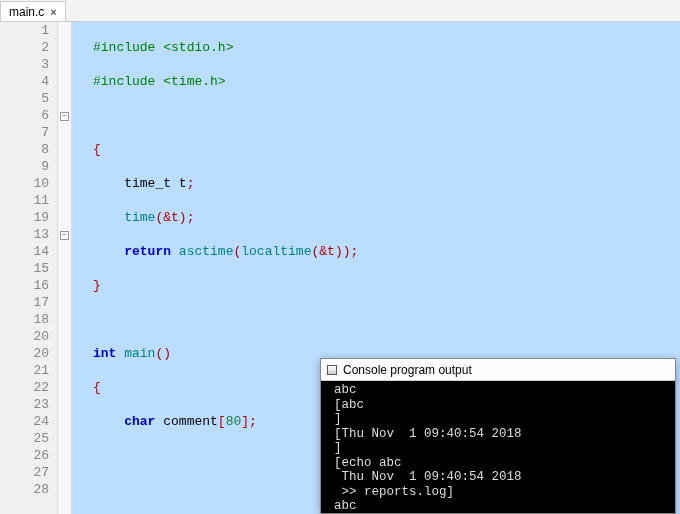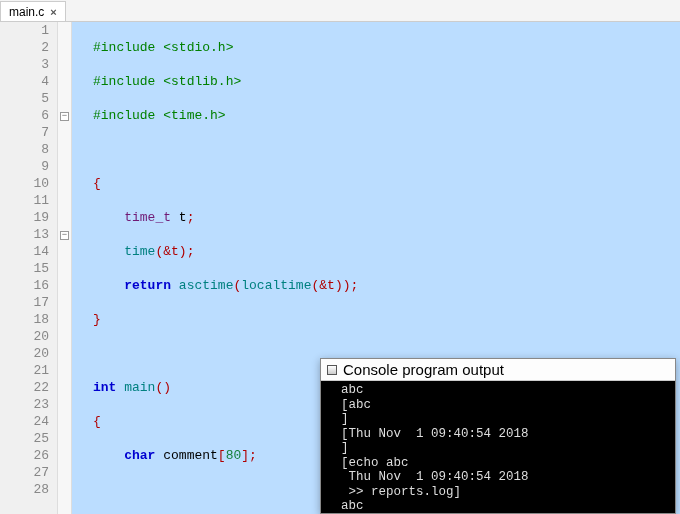--- a/index.html
+++ b/index.html
@@ -79,21 +79,21 @@
     background: #bbddff;
     line-height: 17px;
     white-space: pre;
     padding-left: 21px;
     position: relative;
     overflow: hidden;
   }
   .line { height: 17px; }
   .pp  { color: #008000; }        
   .kw  { color: #0000d0; font-weight: bold; }
-  .ty  { color: #701a75; }        
+  .ty  { color: #000000; }        
   .fn  { color: #008080; }
   .num { color: #15803d; }
   .op  { color: #b00000; }
   .id  { color: #000; }
   .brace { color: #b00000; }
   .console {
     position: absolute;
     left: 320px;
     top: 358px;
     width: 356px;
@@ -106,36 +106,36 @@
     font-family: "Segoe UI", Tahoma, sans-serif;
   }
   .console-title {
     height: 22px;
     background: #fdfdfd;
     border-bottom: 1px solid #ccc;
     display: flex;
     align-items: center;
     gap: 6px;
     padding: 0 6px;
-    font-size: 15px;
+    font-size: 12px;
   }
   .console-icon {
     display: inline-block;
     width: 10px; height: 10px;
     border: 1px solid #555;
     background: linear-gradient(#fff,#ccc);
   }
   .console-body {
     flex: 1;
     background: #000;
     color: #ddd;
     font-family: Consolas, 'Courier New', monospace;
     font-size: 12.5px;
     line-height: 14.5px;
-    padding: 2px 20px;
+    padding: 2px 13px;
     white-space: pre;
     overflow: hidden;
   }
 </style>
 </head>
 <body>
 
 <div class="tabs">
   <div class="tab">
     <span>main.c</span>
@@ -199,21 +199,20 @@
       <div class="line"></div>
       <div class="line"></div>
       <div class="line"></div>
       <div class="line"></div>
       <div class="line"></div>
       <div class="line"></div>
       <div class="line"></div>
   </div>
   <div class="code">
 <div class="line"><span class="pp">#include</span><span class="pp"> &lt;stdio.h&gt;</span></div>
-<div class="line"><span class="pp">#include</span><span class="pp"> &lt;stdlib.h&gt;</span></div>
 <div class="line"><span class="pp">#include</span><span class="pp"> &lt;time.h&gt;</span></div>
 <div class="line"></div>
 <div class="line"><span class="brace">{</span></div>
 <div class="line"><span>    </span><span class="ty">time_t</span><span class="id"> t</span><span class="op">;</span></div>
 <div class="line"><span>    </span><span class="fn">time</span><span class="op">(&amp;t)</span><span class="op">;</span></div>
 <div class="line"><span>    </span><span class="kw">return</span><span> </span><span class="fn">asctime</span><span class="op">(</span><span class="fn">localtime</span><span class="op">(&amp;t)</span><span class="op">)</span><span class="op">;</span></div>
 <div class="line"><span class="brace">}</span></div>
 <div class="line"></div>
 <div class="line"><span class="kw">int</span><span> </span><span class="fn">main</span><span class="op">()</span></div>
 <div class="line"><span class="brace">{</span></div>

